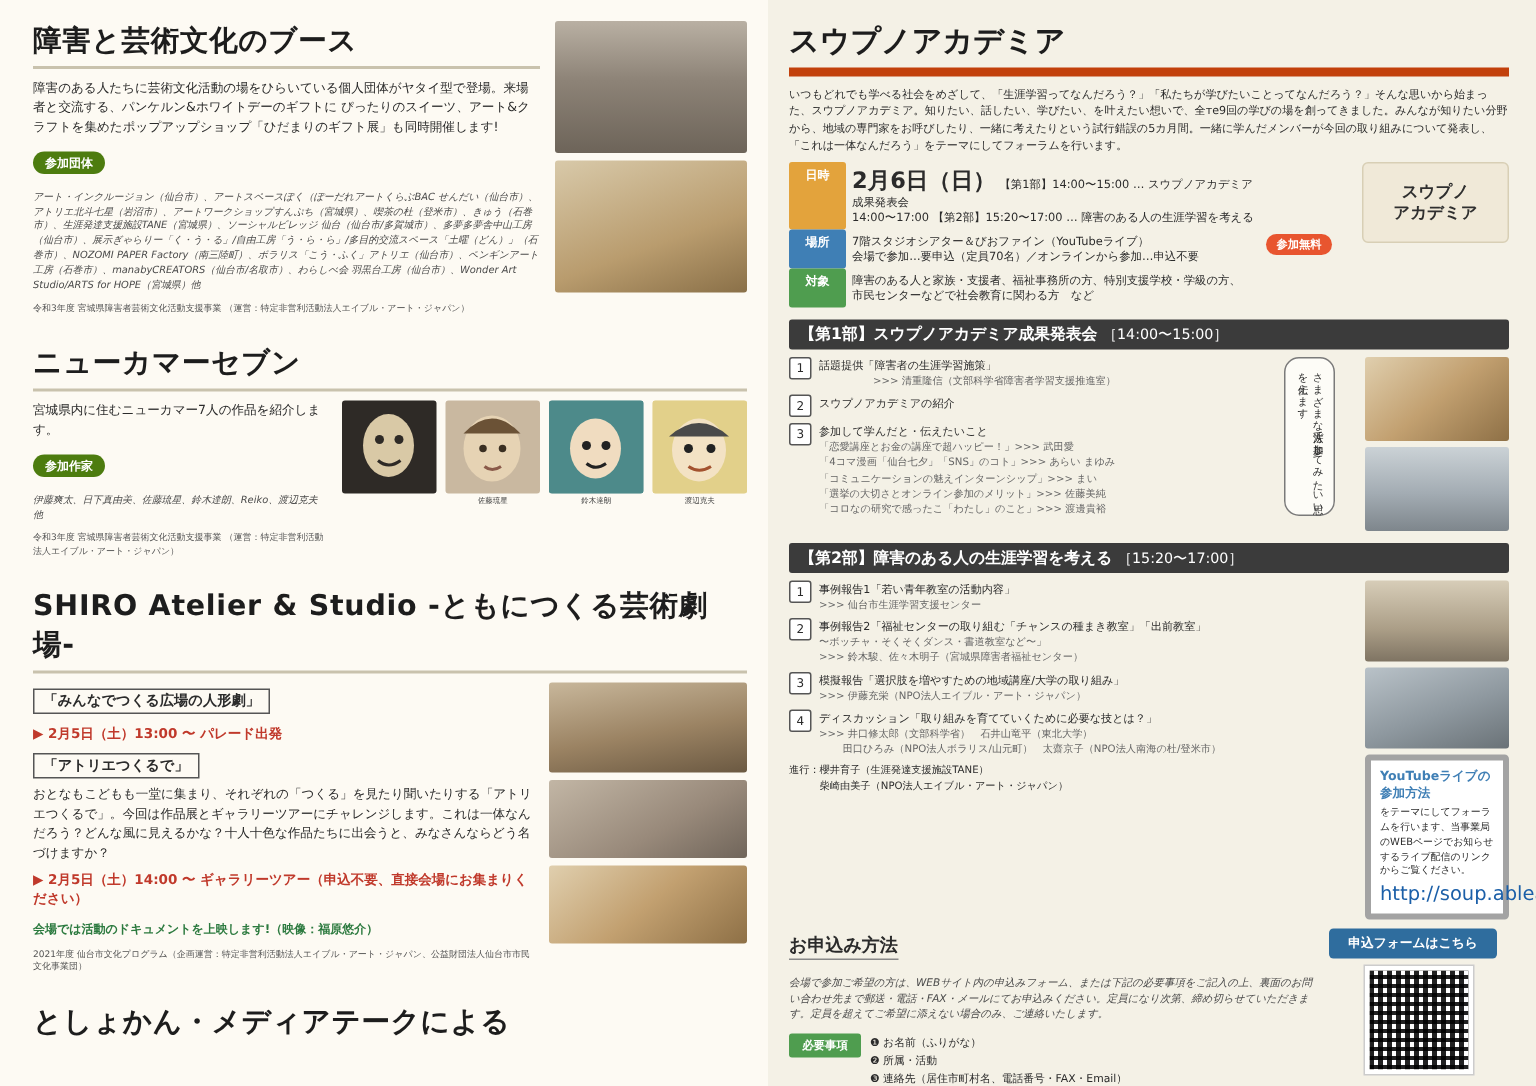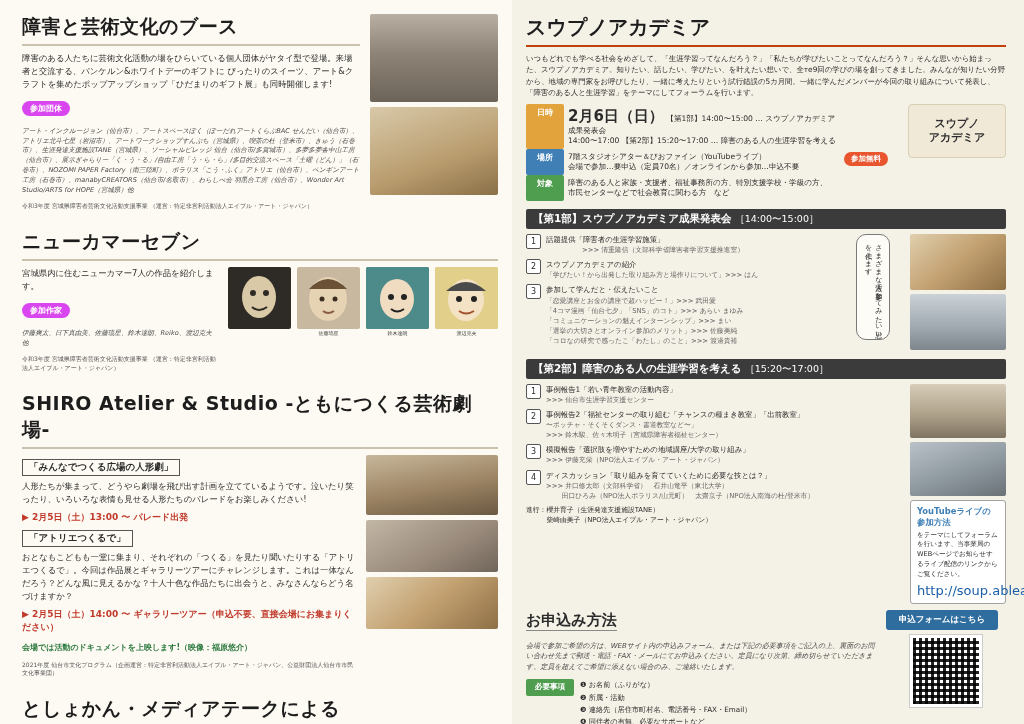--- a/index.html
+++ b/index.html
@@ -22,21 +22,21 @@
     color:#1d1d1d;
   }
   h1.sec.small{font-size:19px;}
   .underline{border-bottom:2px solid #c9c2ad;padding-bottom:4px;margin-bottom:6px;}
   .body-txt{font-size:8.4px;line-height:1.55;margin:0 0 5px 0;}
   .tiny{font-size:6.6px;line-height:1.5;color:#4a4a4a;font-style:italic;}
   .tiny2{font-size:6px;line-height:1.45;color:#555;}
 
   
   .pill{
-    display:inline-block;background:#d946ef;color:#fff;font-size:8px;
+    display:inline-block;background:#4d7c0f;color:#fff;font-size:8px;
     padding:2px 8px;border-radius:9px;margin:2px 0 4px 0;font-weight:bold;
   }
 
   
   .block{margin-bottom:12px;}
   .row{display:flex;gap:10px;}
   .flex1{flex:1;min-width:0;}
 
   .photo{background:#cfc8b9;border-radius:2px;overflow:hidden;position:relative;}
 
@@ -55,21 +55,21 @@
   .portrait{width:63px;height:62px;border-radius:2px;position:relative;overflow:hidden;}
   .p1{background:#2e2a26;}
   .p2{background:#c9b8a0;}
   .p3{background:#4d8a8a;}
   .p4{background:#e2d08a;}
   .pcap{font-size:5px;text-align:center;color:#444;margin-top:1px;}
 
   
   .rtitle{
     font-size:20px;font-weight:bold;color:#1d1d1d;margin:0 0 6px 0;
-    border-bottom:2px solid #c2410c;padding-bottom:4px;
+    border-bottom:6px solid #c2410c;padding-bottom:4px;
   }
   .info-table{width:100%;border-collapse:collapse;font-size:7.6px;}
   .info-table td{vertical-align:top;padding:3px 4px;}
   .lbl{
     background:#e3a33c;color:#fff;font-weight:bold;text-align:center;
     width:30px;border-radius:2px;font-size:8px;
   }
   .lbl.blue{background:#3f7fb5;}
   .lbl.green{background:#4f9d4f;}
 
@@ -88,21 +88,21 @@
 
   .logo-box{
     width:96px;height:52px;background:#f0e9d8;border:1px solid #d8cfb5;
     border-radius:4px;display:flex;align-items:center;justify-content:center;
     flex-direction:column;font-size:11px;font-weight:bold;color:#2f2f2f;line-height:1.25;
   }
   .balloon{
     border:1px solid #7a7a7a;border-radius:10px;padding:4px 6px;font-size:7px;
     line-height:1.45;background:#fdfcf7;writing-mode:vertical-rl;height:96px;
   }
-  .yt-box{border:1px solid #a3a3a3;border-radius:3px;padding:5px 6px;background:#fff;}
+  .yt-box{border:4px solid #a3a3a3;border-radius:3px;padding:5px 6px;background:#fff;}
   .yt-title{font-size:8.4px;font-weight:bold;color:#3f7fb5;margin-bottom:3px;}
   .yt-txt{font-size:6.6px;line-height:1.5;}
   .url{font-size:13px;color:#1b5fa8;margin-top:3px;}
   .apply-box{background:#2f6d9e;color:#fff;font-size:8.5px;font-weight:bold;
     text-align:center;padding:4px 0;border-radius:3px;width:112px;}
   .qr{width:66px;height:66px;background:
     repeating-linear-gradient(90deg,#222 0 3px,#fff 3px 6px),
     repeating-linear-gradient(0deg,#222 0 3px,transparent 3px 6px);
     background-blend-mode:multiply;border:3px solid #fff;outline:1px solid #ccc;}
   .need-box{display:flex;gap:6px;align-items:flex-start;margin-top:4px;}
@@ -198,21 +198,20 @@
           </div>
         </div>
       </div>
     </div>
 
     <div class="block">
       <h1 class="sec small underline">SHIRO Atelier &amp; Studio -ともにつくる芸術劇場-</h1>
       <div class="row">
         <div class="flex1">
           <div class="bracket-title">「みんなでつくる広場の人形劇」</div>
-          <p class="body-txt">人形たちが集まって、どうやら劇場を飛び出す計画を立てているようです。泣いたり笑ったり、いろいろな表情も見せる人形たちのパレードをお楽しみください!</p>
           <p class="date-line">▶ 2月5日（土）13:00 〜 パレード出発</p>
           <div class="bracket-title">「アトリエつくるで」</div>
           <p class="body-txt">おとなもこどもも一堂に集まり、それぞれの「つくる」を見たり聞いたりする「アトリエつくるで」。今回は作品展とギャラリーツアーにチャレンジします。これは一体なんだろう？どんな風に見えるかな？十人十色な作品たちに出会うと、みなさんならどう名づけますか？</p>
           <p class="date-line">▶ 2月5日（土）14:00 〜 ギャラリーツアー（申込不要、直接会場にお集まりください）</p>
           <p class="greenline">会場では活動のドキュメントを上映します!（映像：福原悠介）</p>
           <p class="tiny2">2021年度 仙台市文化プログラム（企画運営：特定非営利活動法人エイブル・アート・ジャパン、公益財団法人仙台市市民文化事業団）</p>
         </div>
         <div style="width:132px;flex:none;">
           <div class="photo ph-stage" style="height:60px;margin-bottom:5px;"></div>
           <div class="photo ph-people" style="height:52px;margin-bottom:5px;"></div>
@@ -226,21 +225,21 @@
 
     </div>
 
   </div>
 
   <div class="fold"></div>
 
   <div class="col right">
 
     <h1 class="rtitle">スウプノアカデミア</h1>
-    <p class="body-txt" style="font-size:7.4px;">いつもどれでも学べる社会をめざして、「生涯学習ってなんだろう？」「私たちが学びたいことってなんだろう？」そんな思いから始まった、スウプノアカデミア。知りたい、話したい、学びたい、を叶えたい想いで、全те9回の学びの場を創ってきました。みんなが知りたい分野から、地域の専門家をお呼びしたり、一緒に考えたりという試行錯誤の5カ月間。一緒に学んだメンバーが今回の取り組みについて発表し、「障害のある人と生涯学習」をテーマにしてフォーラムを行います。</p>
+    <p class="body-txt" style="font-size:7.4px;">いつもどれでも学べる社会をめざして、「生涯学習ってなんだろう？」「私たちが学びたいことってなんだろう？」そんな思いから始まった、スウプノアカデミア。知りたい、話したい、学びたい、を叶えたい想いで、全те9回の学びの場を創ってきました。みんなが知りたい分野から、地域の専門家をお呼びしたり、一緒に考えたりという試行錯誤の5カ月間。一緒に学んだメンバーが今回の取り組みについて発表し、「これは一体なんだろう」をテーマにしてフォーラムを行います。</p>
 
     <div class="row" style="margin-top:4px;">
       <div class="flex1">
         <table class="info-table">
           <tbody>
               <tr>
             <td class="lbl">日時</td>
             <td>
               <span style="font-size:15px;font-weight:bold;">2月6日（日）</span>
               <span>【第1部】14:00〜15:00 … スウプノアカデミア成果発表会</span><br>
@@ -285,21 +284,20 @@
           <div class="num">1</div>
           <div class="num-txt">
             <div>話題提供「障害者の生涯学習施策」</div>
             <div class="arrow" style="font-size:6.8px;margin-left:36px;">&gt;&gt;&gt; 清重隆信（文部科学省障害者学習支援推進室）</div>
           </div>
         </div>
         <div class="num-row">
           <div class="num">2</div>
           <div class="num-txt">
             <div>スウプノアカデミアの紹介</div>
-            <div class="arrow" style="font-size:6.8px;">「学びたい！から出発した取り組み方と場作りについて」&gt;&gt;&gt; はん</div>
           </div>
         </div>
         <div class="num-row">
           <div class="num">3</div>
           <div class="num-txt">
             <div>参加して学んだと・伝えたいこと</div>
             <div class="arrow" style="font-size:6.8px;white-space:pre-line;">「恋愛講座とお金の講座で超ハッピー！」&gt;&gt;&gt; 武田愛
 「4コマ漫画「仙台七夕」「SNS」のコト」&gt;&gt;&gt; あらい まゆみ
 「コミュニケーションの魅えインターンシップ」&gt;&gt;&gt; まい
 「選挙の大切さとオンライン参加のメリット」&gt;&gt;&gt; 佐藤美純
@@ -361,21 +359,21 @@
         <div class="yt-box">
           <div class="yt-title">YouTubeライブの参加方法</div>
           <div class="yt-txt">をテーマにしてフォーラムを行います、当事業局のWEBページでお知らせするライブ配信のリンクからご覧ください。</div>
           <div class="url">http://soup.ableart.org/</div>
         </div>
       </div>
     </div>
 
     <div class="row" style="margin-top:6px;">
       <div class="flex1">
-        <div style="font-size:15px;font-weight:bold;border-bottom:1px solid #888;display:inline-block;margin-bottom:3px;">お申込み方法</div>
+        <div style="font-size:12px;font-weight:bold;border-bottom:1px solid #888;display:inline-block;margin-bottom:3px;">お申込み方法</div>
         <p class="tiny" style="font-size:7px;">会場で参加ご希望の方は、WEBサイト内の申込みフォーム、または下記の必要事項をご記入の上、裏面のお問い合わせ先まで郵送・電話・FAX・メールにてお申込みください。定員になり次第、締め切らせていただきます。定員を超えてご希望に添えない場合のみ、ご連絡いたします。</p>
         <div class="need-box">
           <div class="need-lbl">必要事項</div>
           <div class="need-list">
             <div>❶ お名前（ふりがな）</div>
             <div>❷ 所属・活動</div>
             <div>❸ 連絡先（居住市町村名、電話番号・FAX・Email）</div>
             <div>❹ 同伴者の有無、必要なサポートなど</div>
           </div>
         </div>

